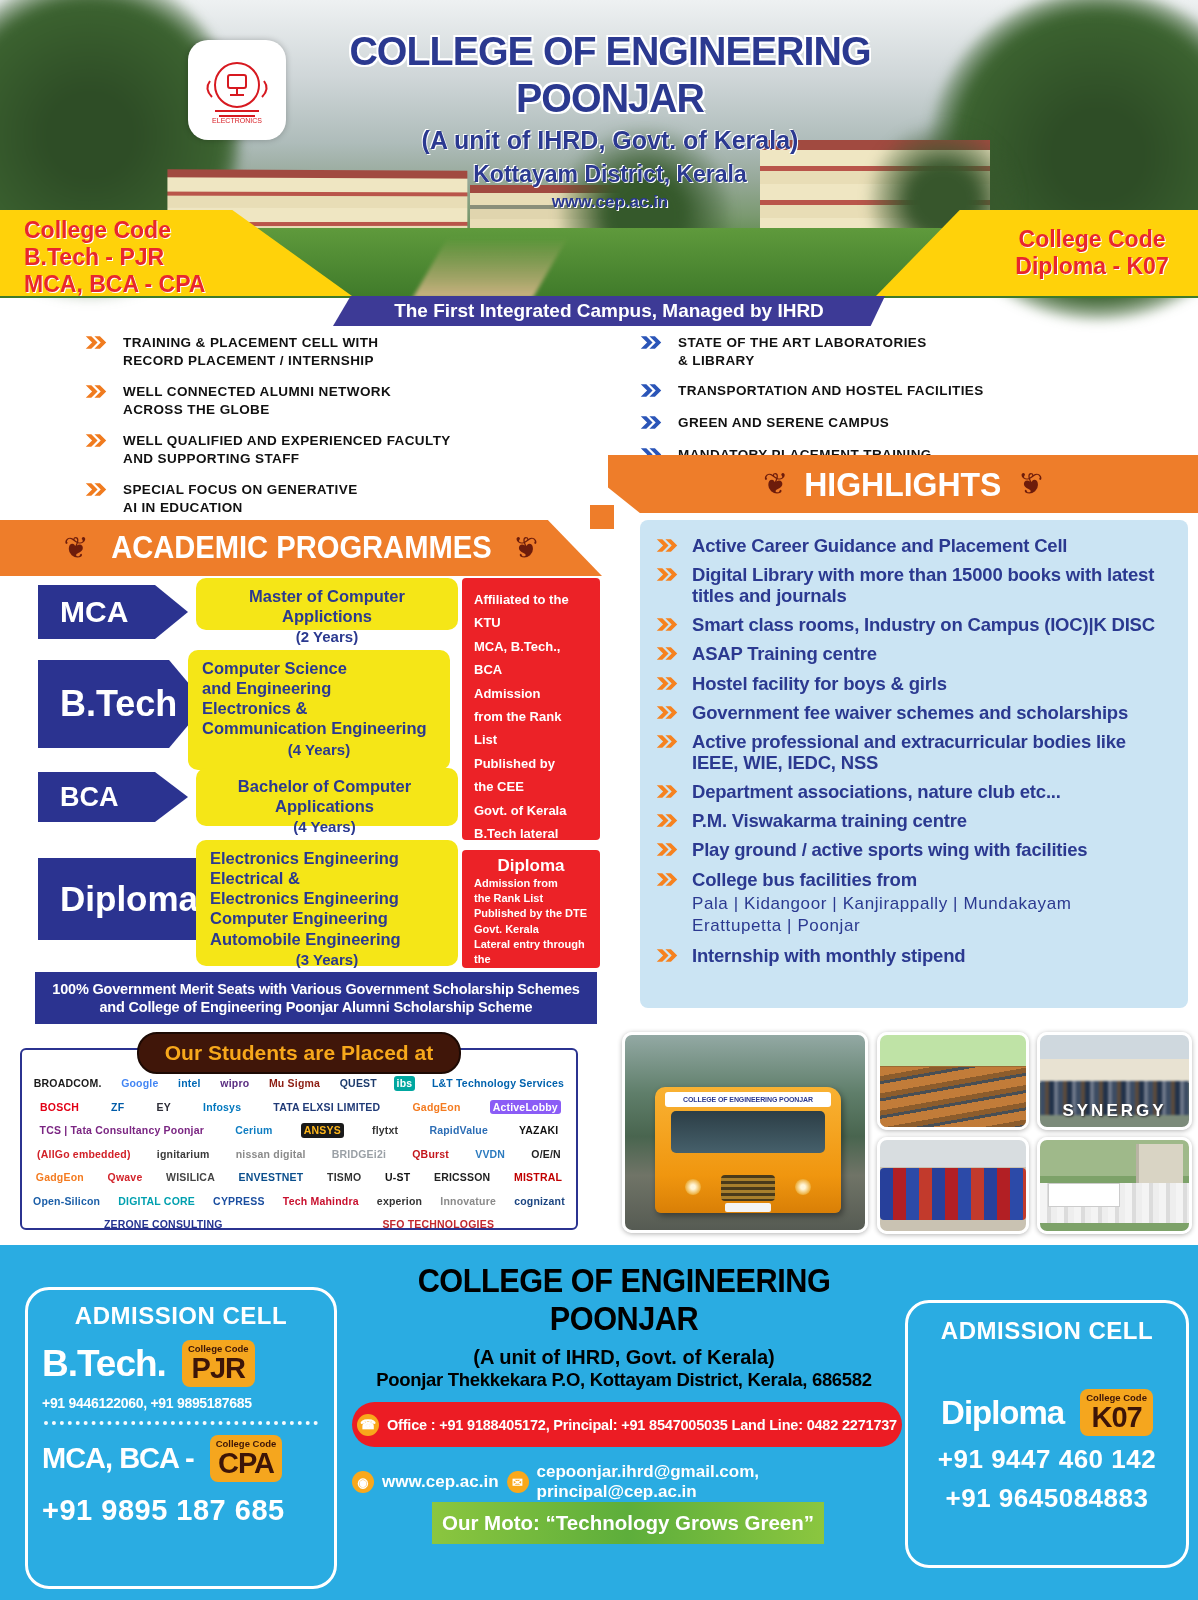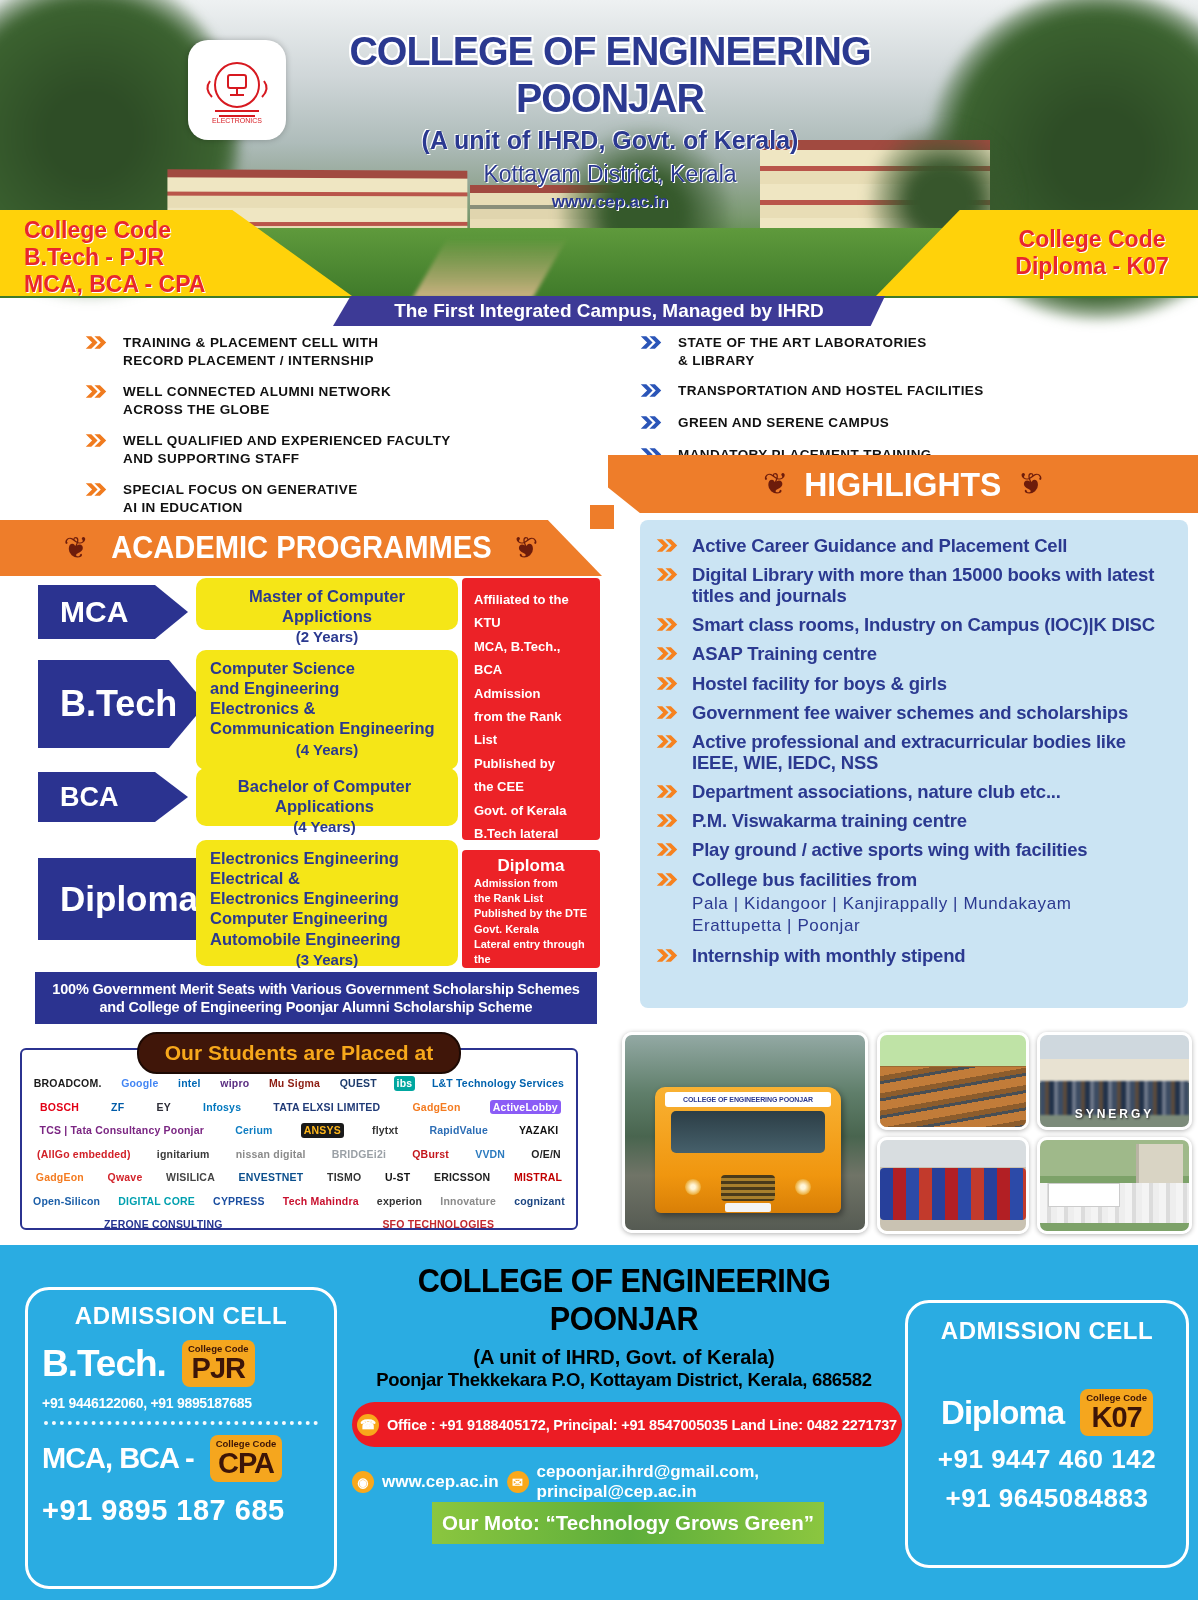--- a/index.html
+++ b/index.html
@@ -24,21 +24,21 @@
 
   
   .logo-box{position:absolute;left:188px;top:40px;width:98px;height:100px;background:#fff;border-radius:20px;
     display:flex;align-items:center;justify-content:center;box-shadow:0 0 6px rgba(0,0,0,.25);}
 
   
   .head-text{position:absolute;left:270px;top:28px;width:680px;text-align:center;color:#2b3990;}
   .head-title{font-size:41px;font-weight:900;letter-spacing:-1px;transform:scaleX(.96);
     text-shadow:2px 2px 0 #fff,-2px -2px 0 #fff,2px -2px 0 #fff,-2px 2px 0 #fff;}
   .head-sub{font-size:25px;font-weight:800;margin-top:4px;text-shadow:1px 1px 0 #fff,-1px -1px 0 #fff;}
-  .head-dist{font-size:23px;font-weight:400;margin-top:6px;text-shadow:1px 1px 0 #fff,-1px -1px 0 #fff;}
+  .head-dist{font-size:23px;font-weight:700;margin-top:6px;text-shadow:1px 1px 0 #fff,-1px -1px 0 #fff;}
   .head-web{font-size:17px;font-weight:800;margin-top:4px;text-shadow:1px 1px 0 #fff;}
 
   
   .ribbon{position:absolute;background:#ffd20a;}
   .rib-left{left:0;top:210px;width:352px;height:86px;
     clip-path:polygon(0 0,66% 0,100% 100%,0 100%);padding-left:0;}
   .rib-left .rib-txt{margin:7px 0 0 24px;}
   .rib-right{right:0;top:210px;width:322px;height:86px;
     clip-path:polygon(26% 0,100% 0,100% 100%,0 100%);}
   .rib-right .rib-txt{margin:16px 10px 0 120px;text-align:center;}
@@ -88,21 +88,21 @@
   .prog-arrow{position:absolute;background:#2b3390;color:#fff;font-weight:900;
     display:flex;align-items:center;justify-content:flex-start;padding-left:22px;box-sizing:border-box;
     clip-path:polygon(0 0,78% 0,100% 50%,78% 100%,0 100%);}
   .a0{left:38px;top:585px;width:150px;height:54px;font-size:30px;}
   .a1{left:38px;top:660px;width:168px;height:88px;font-size:36px;}
   .a2{left:38px;top:772px;width:150px;height:50px;font-size:27px;}
   .a3{left:38px;top:858px;width:204px;height:82px;font-size:35px;}
   .prog-box{position:absolute;background:#f5e617;border-radius:10px;color:#2b3990;
     padding:8px 14px;box-sizing:border-box;}
   .y0{left:196px;top:578px;width:262px;height:52px;text-align:center;}
-  .y1{left:196px;top:650px;width:262px;height:120px;}
+  .y1{left:188px;top:650px;width:262px;height:120px;}
   .y2{left:196px;top:768px;width:262px;height:58px;text-align:center;padding-left:9px;}
   .y3{left:196px;top:840px;width:262px;height:126px;}
   .prog-box .desc div{font-weight:800;font-size:16.5px;line-height:1.22;}
   .y0 .desc div,.y2 .desc div{font-size:16.5px;}
   .prog-box .years{font-weight:800;font-size:15px;text-align:center;margin-top:2px;}
 
   
   .red-note{position:absolute;background:#ec2227;color:#fff;border-radius:4px;padding:10px 12px;box-sizing:border-box;}
   .rn1{left:462px;top:578px;width:138px;height:262px;}
   .rn1 .desc div{font-weight:800;font-size:13px;line-height:1.8;}
@@ -138,21 +138,21 @@
   .bus-light{position:absolute;top:92px;width:16px;height:16px;border-radius:50%;background:radial-gradient(circle,#fff6d8 20%,#e89b12 80%);}
   .bl1{left:30px;} .bl2{right:30px;}
   .ph-lab{left:877px;top:1032px;width:152px;height:98px;
     background:linear-gradient(180deg,#bfe3a6 0 34%,#9c6a33 34% 100%);}
   .lab-desks{position:absolute;left:0;top:32px;width:100%;height:66px;
     background:repeating-linear-gradient(170deg,#c87f3a 0 9px,#8a5a2b 9px 14px,#3a4a5a 14px 17px);opacity:.85;}
   .ph-syn{left:1037px;top:1032px;width:155px;height:98px;
     background:linear-gradient(180deg,#cfd8de 0 26%,#e8e2d2 26% 52%,#7c8b7a 52% 100%);}
   .syn-crowd{position:absolute;left:0;top:46px;width:100%;height:34px;
     background:repeating-linear-gradient(90deg,#3c4c63 0 5px,#5a4a3d 5px 9px,#22324a 9px 14px,#6b7587 14px 18px);filter:blur(1px);}
-  .syn-text{position:absolute;left:0;bottom:6px;width:100%;text-align:center;color:#fff;font-weight:800;font-size:12px;letter-spacing:3px;text-shadow:1px 1px 2px #333;}
+  .syn-text{position:absolute;left:0;bottom:6px;width:100%;text-align:center;color:#fff;font-weight:800;font-size:17px;letter-spacing:3px;text-shadow:1px 1px 2px #333;}
   .ph-grad{left:877px;top:1137px;width:152px;height:97px;background:linear-gradient(180deg,#d8dde0 0 30%,#c9c2b2 30% 100%);}
   .grad-row{position:absolute;left:0;top:28px;width:100%;height:52px;
     background:repeating-linear-gradient(90deg,#27409b 0 13px,#b21f24 13px 26px,#2c4aa8 26px 39px,#c23a2c 39px 52px);filter:blur(.6px);border-radius:4px;}
   .ph-rally{left:1037px;top:1137px;width:155px;height:97px;background:linear-gradient(180deg,#9fb98a 0 40%,#7da269 40% 100%);}
   .rally-bldg{position:absolute;right:6px;top:4px;width:44px;height:40px;background:#d9d4c4;border-left:3px solid #b9b4a4;}
   .rally-crowd{position:absolute;left:0;bottom:8px;width:100%;height:40px;
     background:repeating-linear-gradient(90deg,#f4f4f4 0 7px,#dcdcdc 7px 11px,#eee 11px 17px);filter:blur(.7px);}
   .rally-banner{position:absolute;left:8px;bottom:24px;width:70px;height:22px;background:#fff;border:1px solid #ccc;}
 
   

